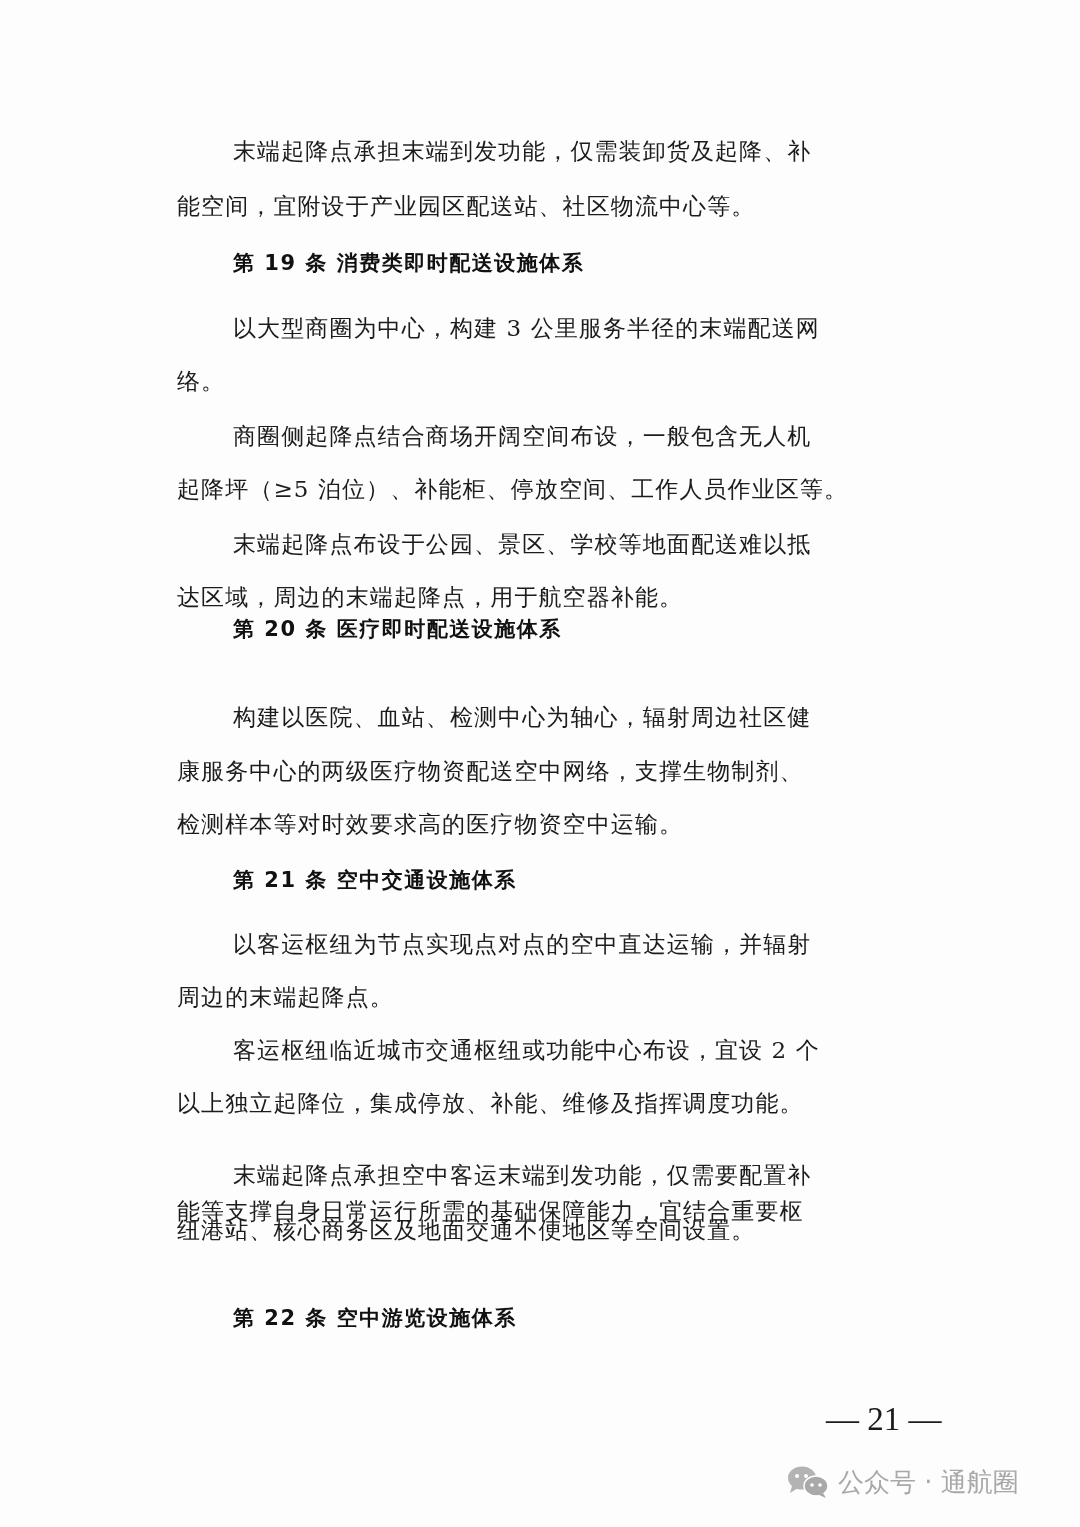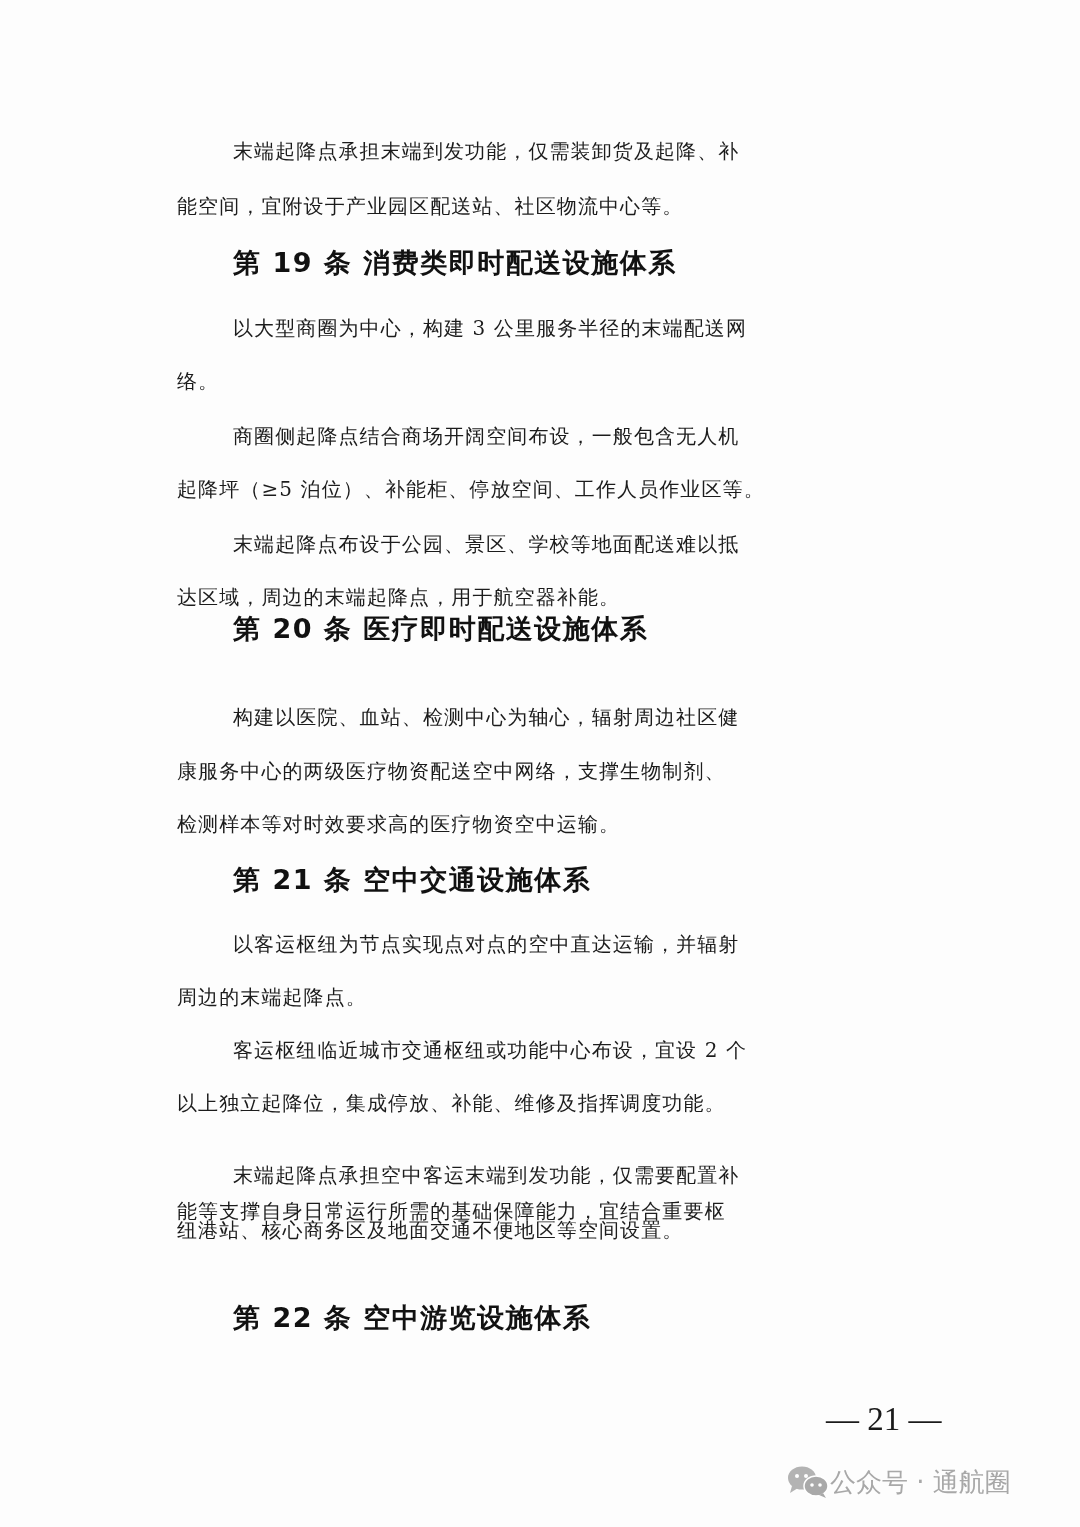--- a/index.html
+++ b/index.html
@@ -20,54 +20,55 @@
       left: 0;
       top: 0;
       width: 1080px;
       height: 1527px;
       background: #fdfdfd;
     }
     .line {
       position: absolute;
       left: 177px;
       width: 760px;
-      font-size: 20px;
+      font-size: 23px;
       line-height: 36px;
       white-space: nowrap;
       letter-spacing: 1.1px;
       color: #1c1c1c;
     }
     .line.indent {
       left: 233px;
     }
     .line.heading {
       left: 233px;
       font-weight: bold;
       font-family: "DejaVu Sans", "Liberation Sans", sans-serif;
-      font-size: 27px;
+      font-size: 21px;
       letter-spacing: 1.5px;
       color: #111111;
     }
     .page-number {
       position: absolute;
       left: 826px;
       top: 1402px;
       font-size: 33px;
       line-height: 34px;
       color: #1a1a1a;
       font-family: "Liberation Serif", serif;
       white-space: nowrap;
     }
     .watermark {
       position: absolute;
       left: 786px;
       top: 1462px;
       height: 40px;
       display: flex;
       align-items: center;
+      gap: 8px;
       color: #a8a8a8;
       font-family: "DejaVu Sans", "Liberation Sans", sans-serif;
       font-size: 26px;
       white-space: nowrap;
     }
     .wechat-icon {
       width: 44px;
       height: 34px;
       position: relative;
       display: inline-block;

